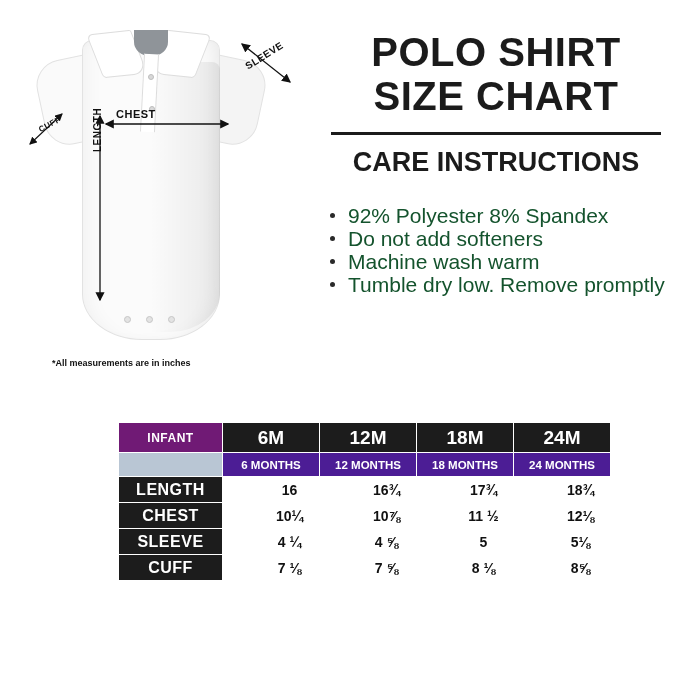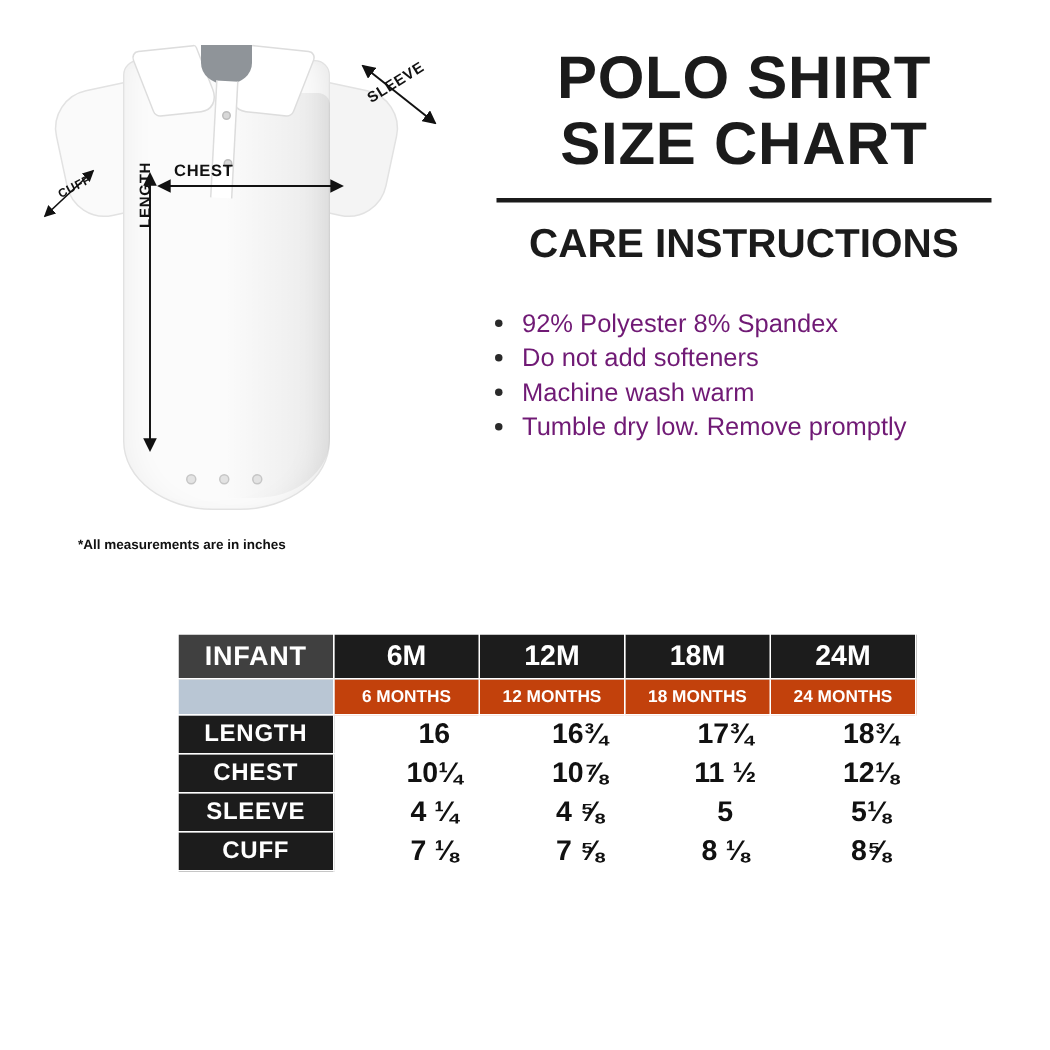--- a/index.html
+++ b/index.html
@@ -199,23 +199,23 @@
     color: #1b1b1b;
     margin: 0 0 26px 0;
   }
   .care-list {
     list-style: none;
     margin: 0;
     padding: 0 0 0 22px;
   }
   .care-list li {
     position: relative;
-    font-size: 17px;
+    font-size: 21px;
     line-height: 23px;
-    color: #701a75;
+    color: #14532d;
     padding-left: 18px;
   }
   .care-list li::before {
     content: "";
     position: absolute;
     left: 0;
     top: 9px;
     width: 5px;
     height: 5px;
     border-radius: 50%;
@@ -233,54 +233,54 @@
     border-collapse: collapse;
     width: 492px;
     table-layout: fixed;
   }
   table.size-table td, table.size-table th {
     border: 1px solid #ffffff;
     text-align: center;
     font-weight: bold;
   }
   .hdr-infant {
-    background: #404040;
+    background: #701a75;
     color: #ffffff;
-    font-size: 18px;
+    font-size: 12px;
     height: 30px;
     letter-spacing: 0.5px;
   }
   .hdr-size {
     background: #1c1c1c;
     color: #ffffff;
     font-size: 19px;
     height: 30px;
     margin-top: 11px;
   }
   .sub-blank {
     background: #b9c6d4;
     height: 24px;
   }
   .sub-months {
-    background: #c2410c;
+    background: #4c1d95;
     color: #ffffff;
     font-size: 11.5px;
     height: 24px;
   }
   .row-label {
     background: #1c1c1c;
     color: #ffffff;
     font-size: 16px;
     height: 26px;
     letter-spacing: 0.5px;
   }
   .row-val {
     background: #ffffff;
     color: #111111;
-    font-size: 19px;
+    font-size: 14px;
     height: 26px;
     border: 1px solid #1c1c1c;
     font-weight: normal;
     padding-left: 38px;
   }
   .col-1 { width: 104px; }
   .col-n { width: 97px; }
 </style>
 </head>
 <body>

